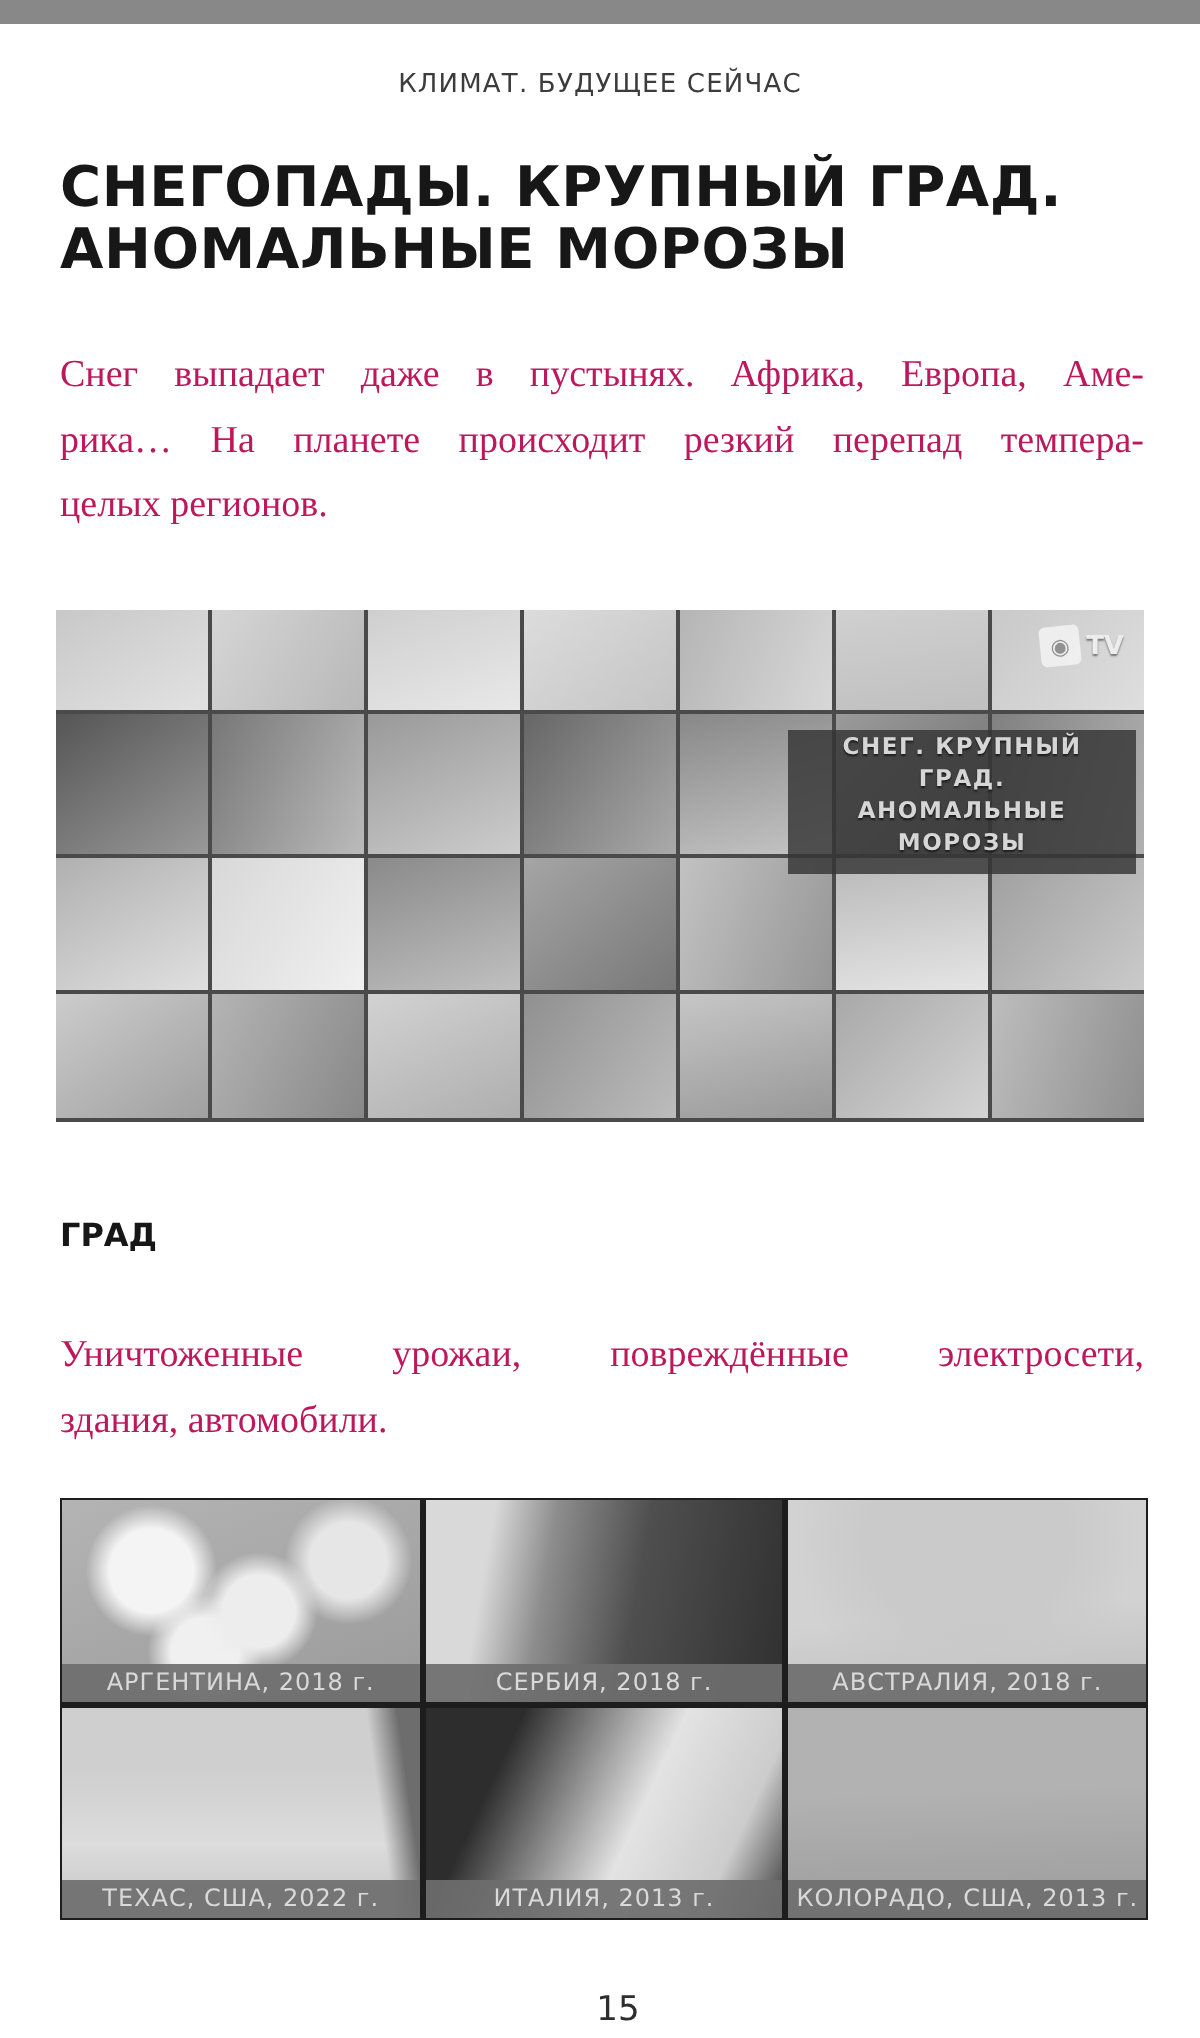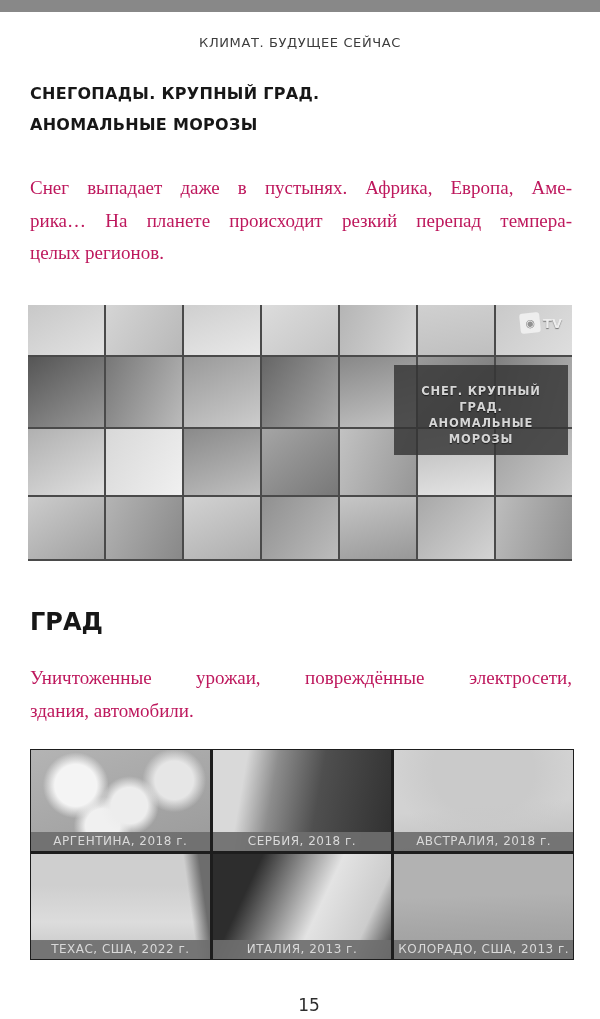--- a/index.html
+++ b/index.html
@@ -24,31 +24,31 @@
     letter-spacing: 0.6px;
     color: #3c3c3c;
   }
 
   
   .h1 {
     position: absolute;
     left: 30px; top: 66px; width: 542px;
     font-family: "DejaVu Sans", sans-serif;
     font-weight: bold;
-    font-size: 16px;
+    font-size: 28px;
     line-height: 31px;
     letter-spacing: 0.3px;
     color: #171717;
   }
   .h2 {
     position: absolute;
     left: 30px; top: 596px; width: 300px;
     font-family: "DejaVu Sans", sans-serif;
     font-weight: bold;
-    font-size: 24px;
+    font-size: 16px;
     color: #171717;
   }
 
   
   .para {
     position: absolute;
     left: 30px; width: 542px;
     font-size: 19px;
     line-height: 32.5px;
     color: #be185d;
@@ -71,21 +71,21 @@
     width: 100%; height: 100%;
     grid-template-columns: repeat(7, 1fr);
     grid-template-rows: 50px 70px 66px 62px;
     gap: 2px;
   }
   .tile { width: 100%; height: 100%; }
   .collage-overlay {
     position: absolute;
     top: 60px; right: 4px;
     width: 166px;
-    padding: 18px 4px 8px 4px;
+    padding: 0 4px 8px 4px;
     background: rgba(52,52,52,0.82);
     text-align: center;
     font-family: "DejaVu Sans", sans-serif;
     font-weight: bold;
     font-size: 11.5px;
     line-height: 16px;
     letter-spacing: 0.8px;
     color: #d6d6d6;
     text-shadow: 0 1px 1px rgba(0,0,0,0.6);
   }

